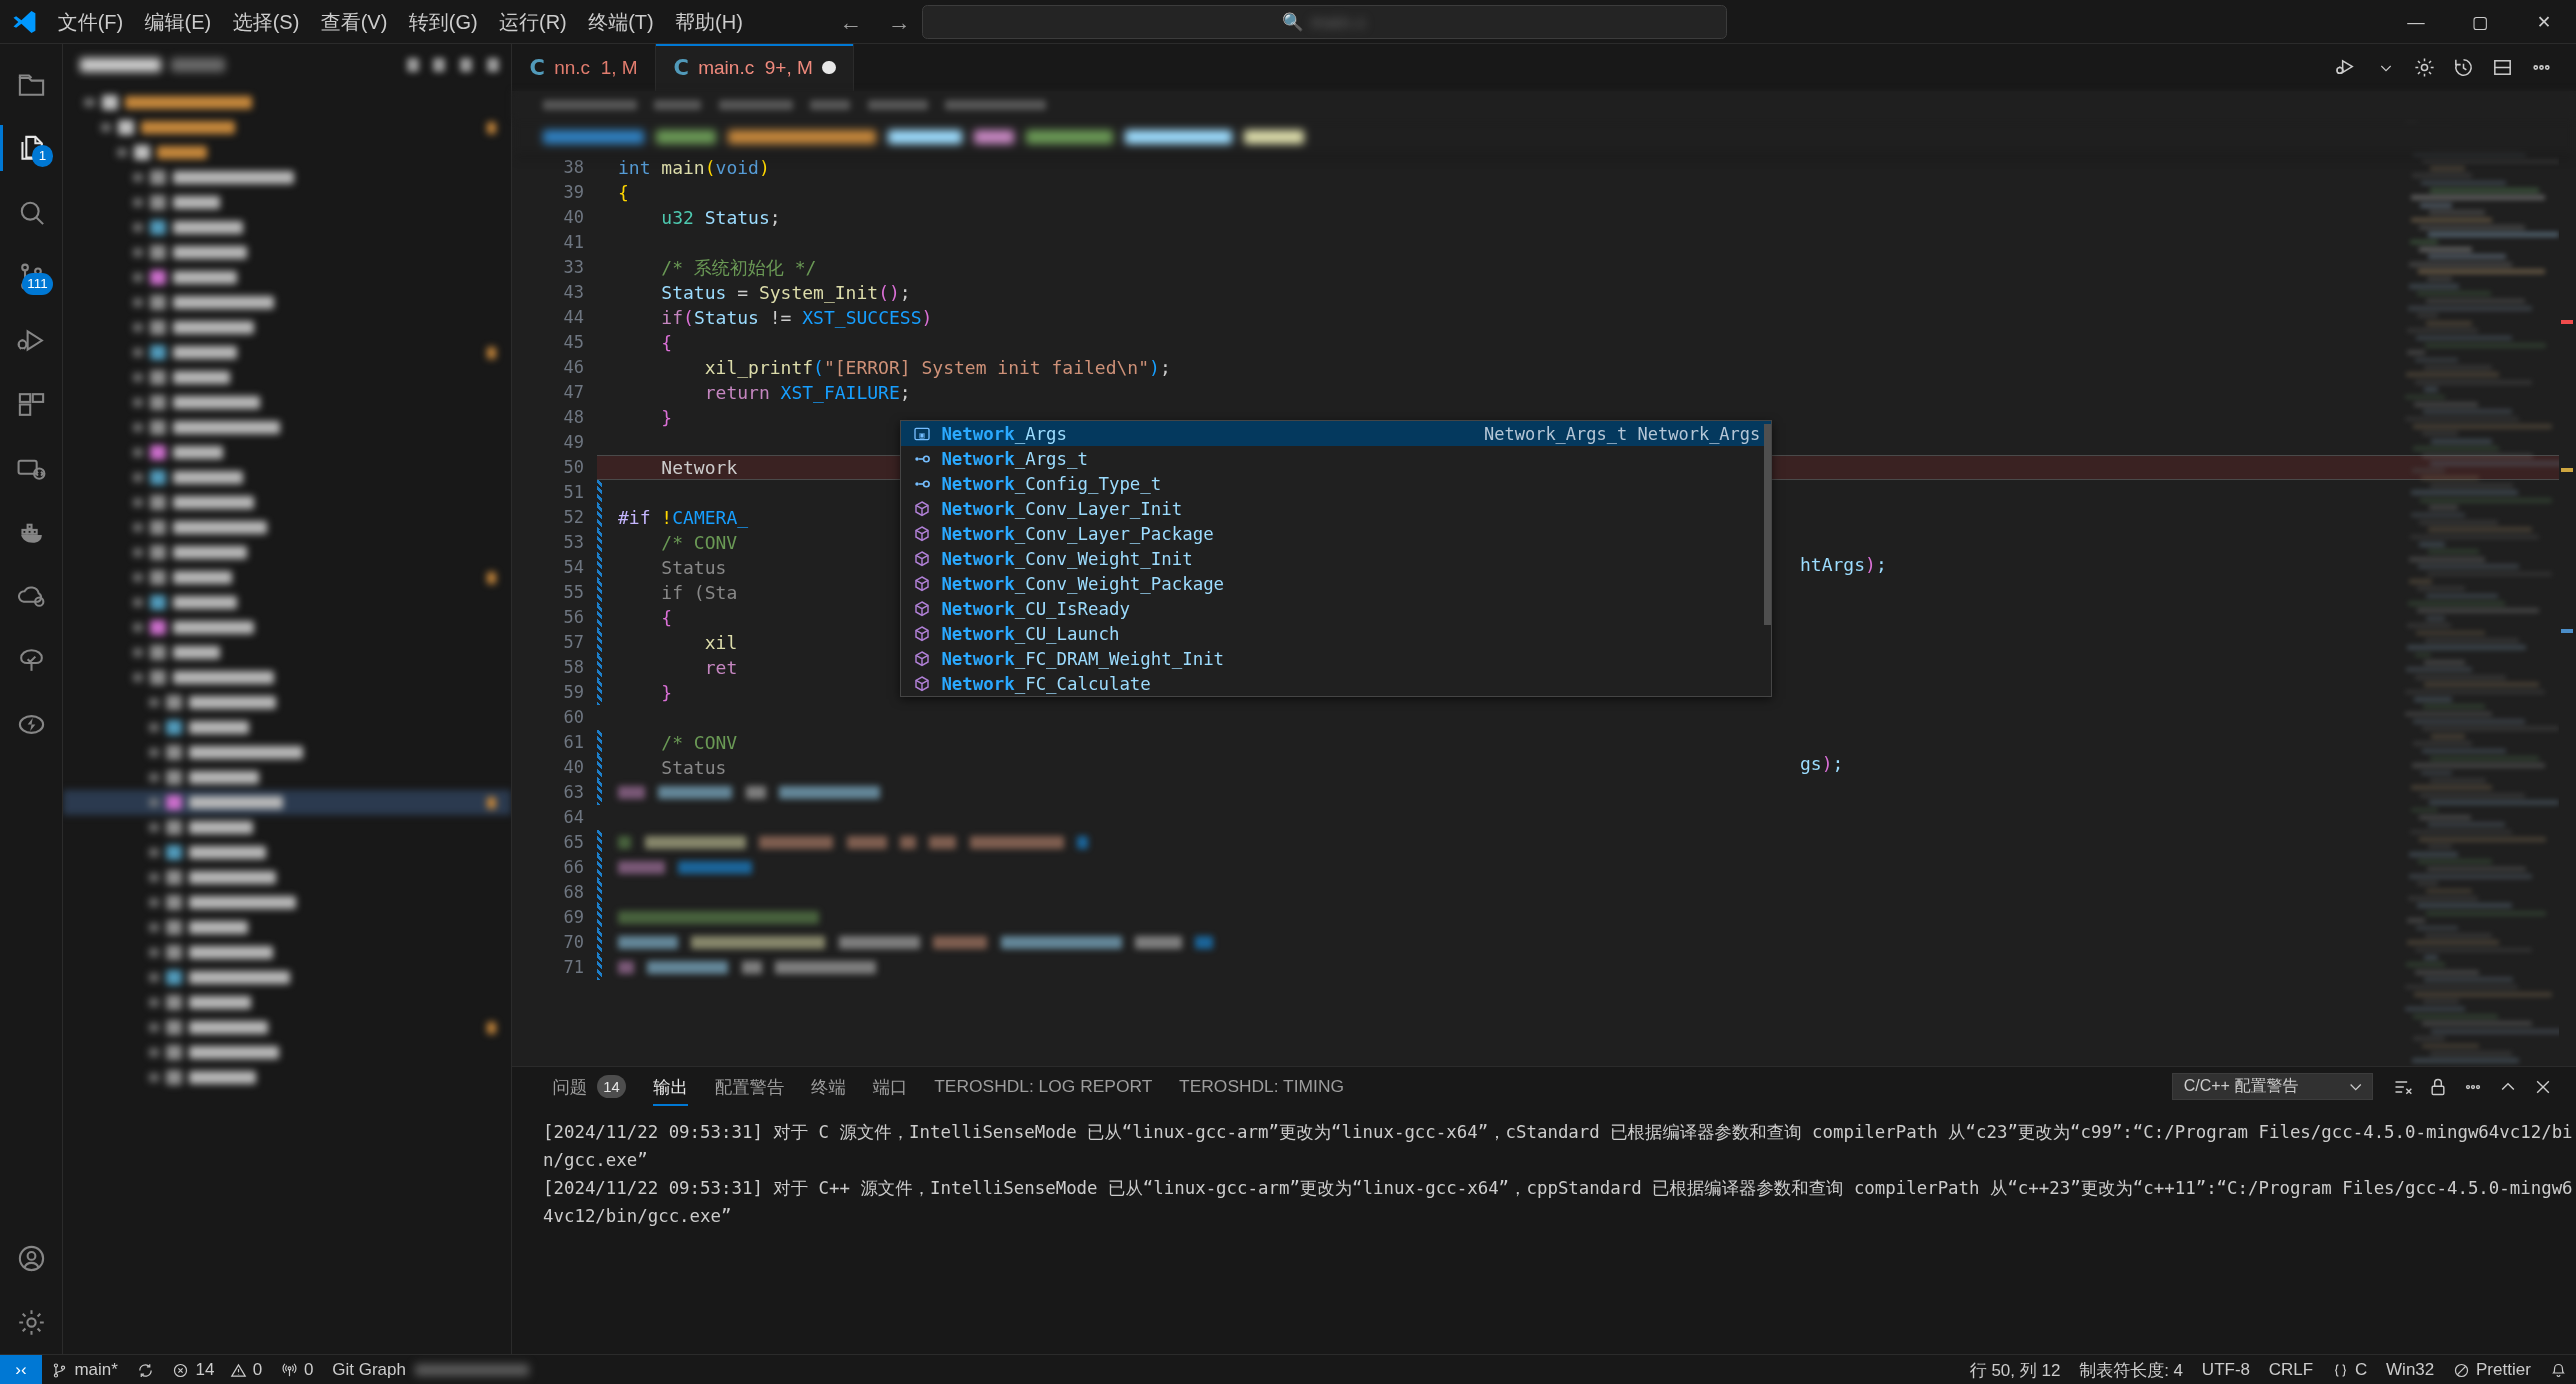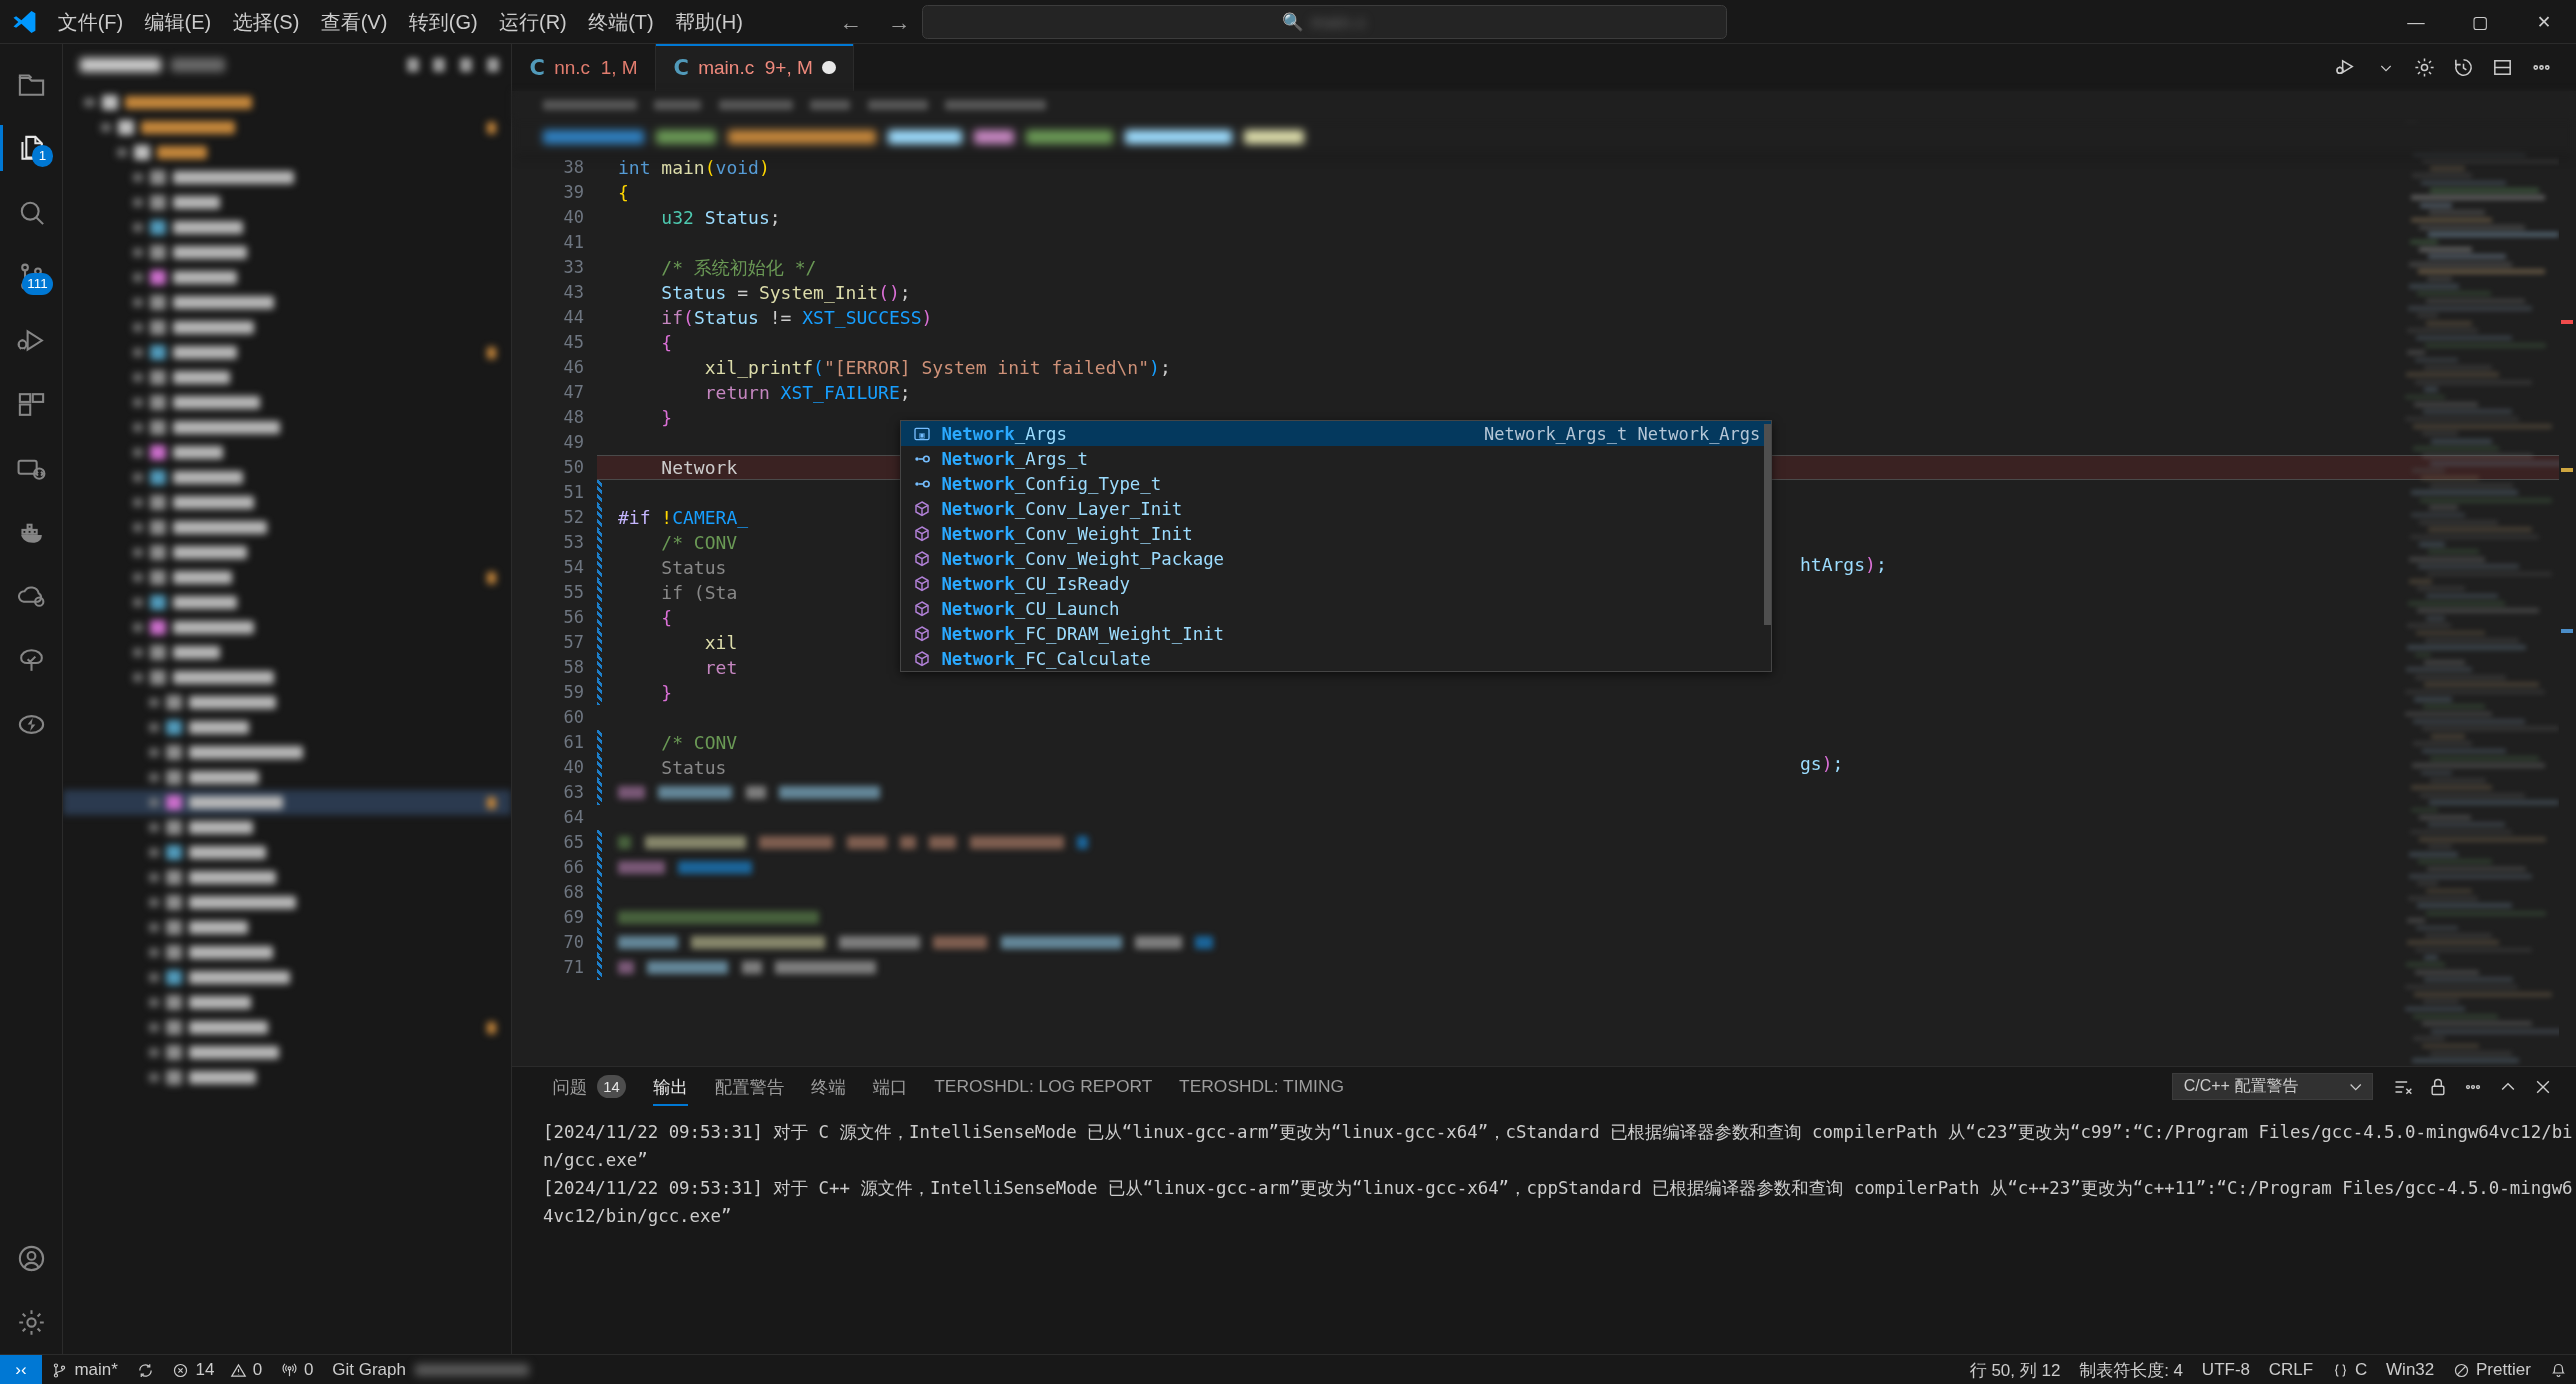--- a/index.html
+++ b/index.html
@@ -849,20 +849,29 @@
               <span class="sug-label"><span class="pfx">Network</span>_Config_Type_t</span>
             </div>
             <div class="sug-row">
               <span class="sug-ico">
                 <svg viewBox="0 0 27 27">
                   <path d="M13.5 3l9 5v10l-9 5-9-5V8z" fill="none" stroke="#b180d7" stroke-width="2.2"></path>
                   <path d="M4.5 8l9 5 9-5M13.5 13v10" stroke="#b180d7" stroke-width="2.2" fill="none"></path>
                 </svg>
               </span>
               <span class="sug-label"><span class="pfx">Network</span>_Conv_Layer_Init</span>
+            </div>
+            <div class="sug-row">
+              <span class="sug-ico">
+                <svg viewBox="0 0 27 27">
+                  <path d="M13.5 3l9 5v10l-9 5-9-5V8z" fill="none" stroke="#b180d7" stroke-width="2.2"></path>
+                  <path d="M4.5 8l9 5 9-5M13.5 13v10" stroke="#b180d7" stroke-width="2.2" fill="none"></path>
+                </svg>
+              </span>
+              <span class="sug-label"><span class="pfx">Network</span>_Conv_Layer_Package</span>
             </div>
             <div class="sug-row">
               <span class="sug-ico">
                 <svg viewBox="0 0 27 27">
                   <path d="M13.5 3l9 5v10l-9 5-9-5V8z" fill="none" stroke="#b180d7" stroke-width="2.2"></path>
                   <path d="M4.5 8l9 5 9-5M13.5 13v10" stroke="#b180d7" stroke-width="2.2" fill="none"></path>
                 </svg>
               </span>
               <span class="sug-label"><span class="pfx">Network</span>_Conv_Weight_Init</span>
             </div>

